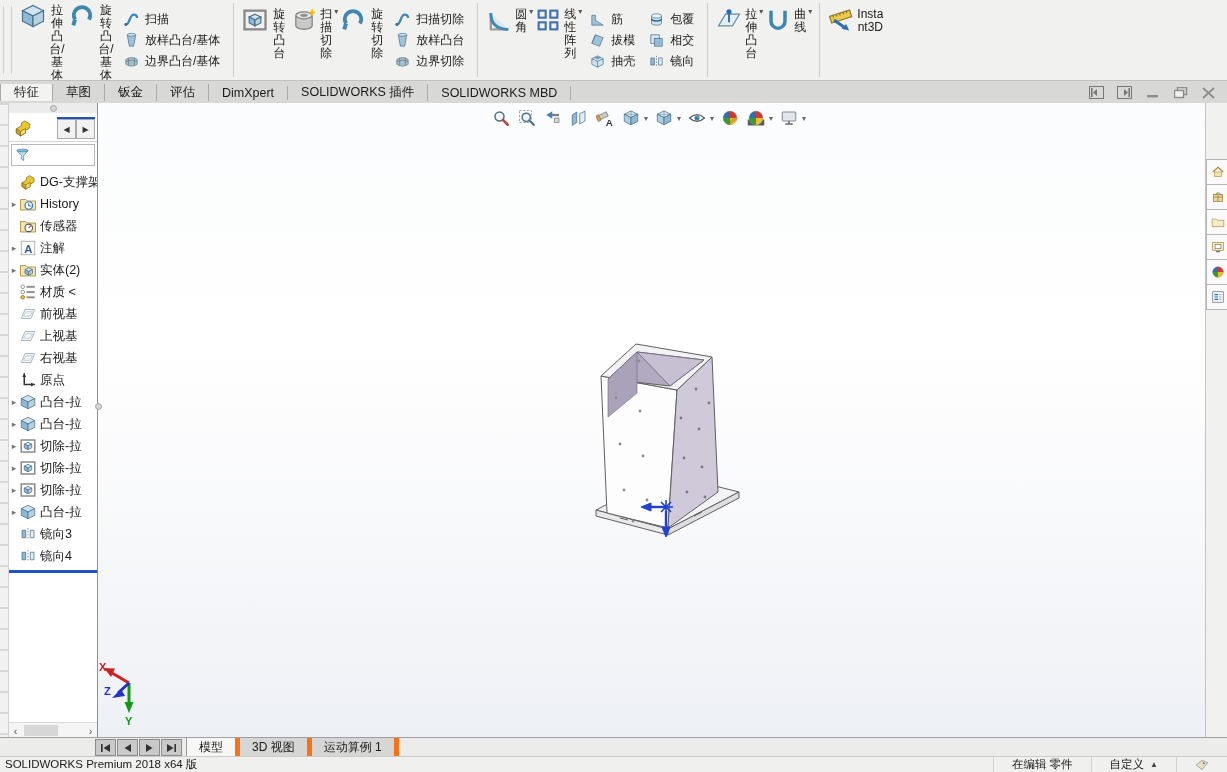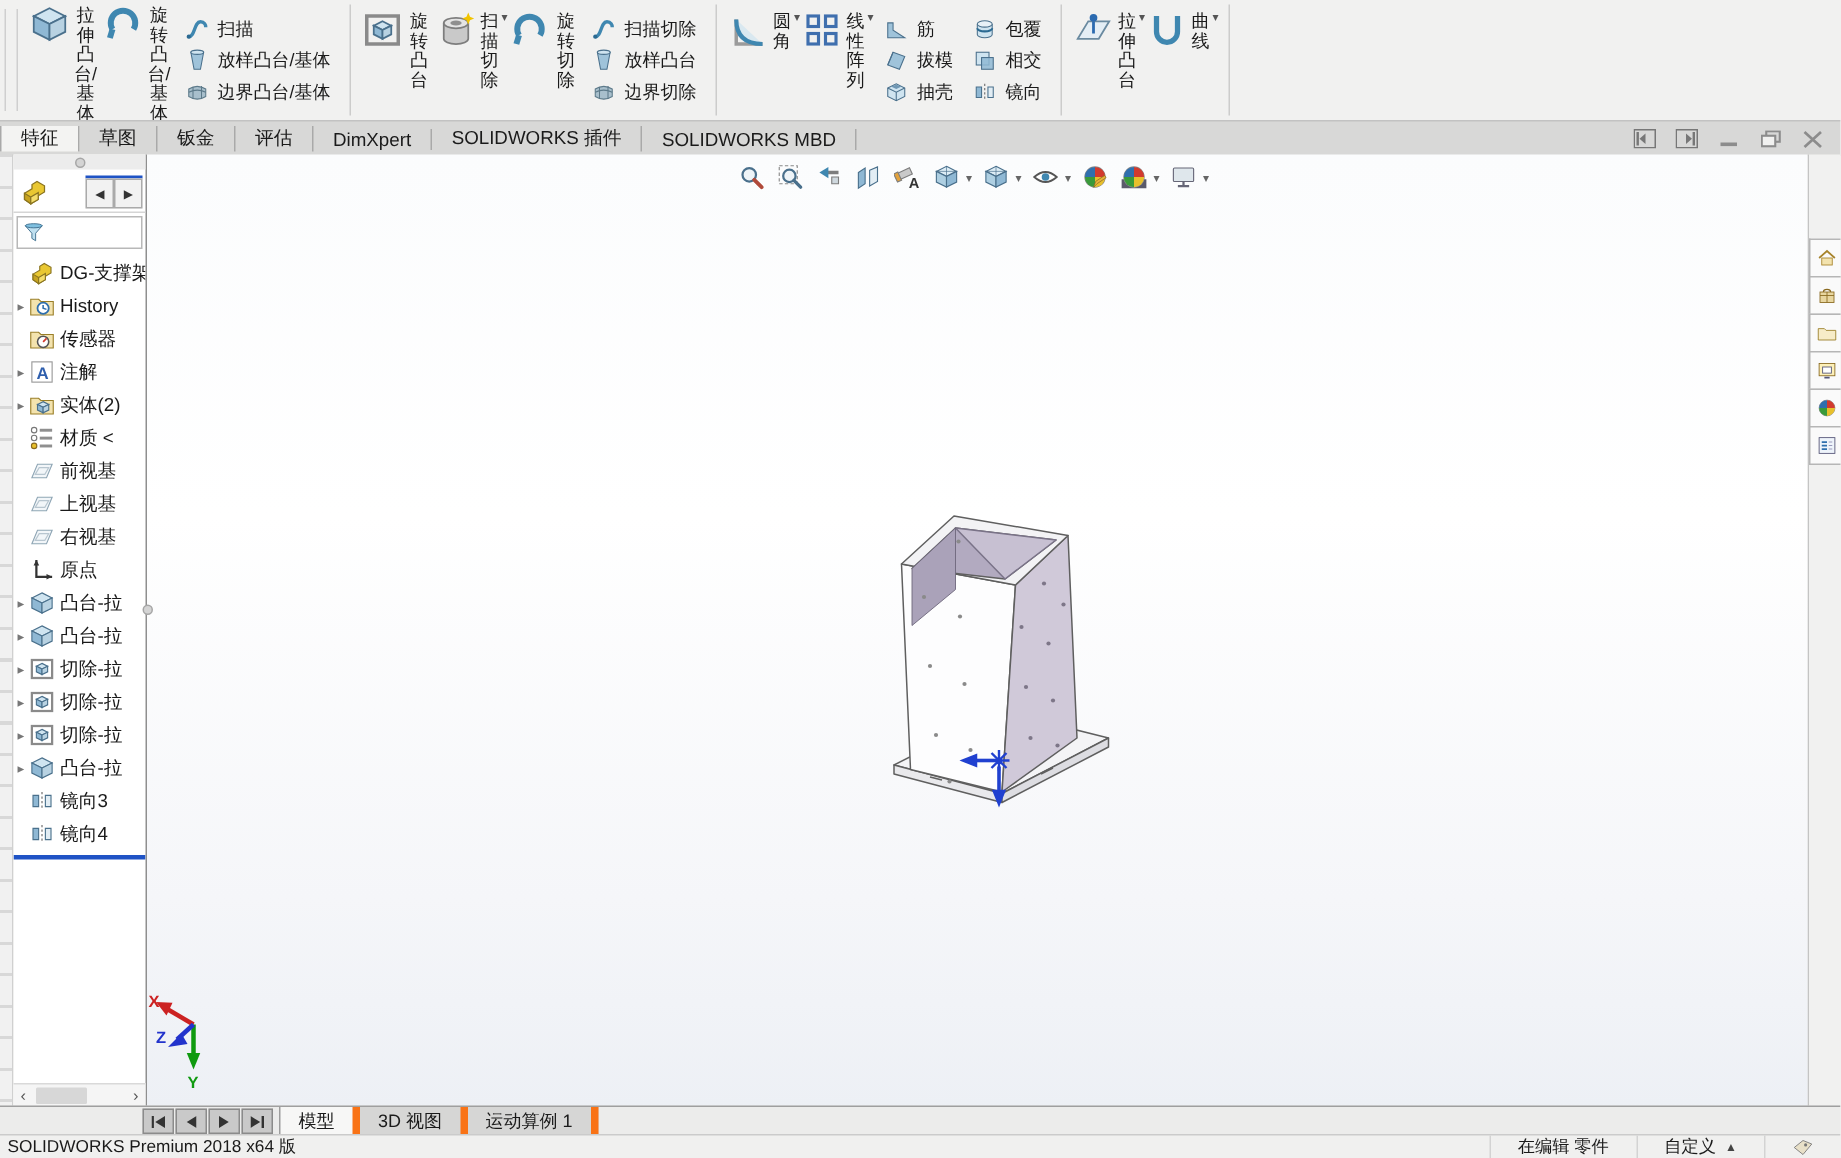--- a/index.html
+++ b/index.html
@@ -405,20 +405,28 @@
     </div>
     <div class="bigbtn">
       <svg class="bicon">
           <use href="#sym-ucurve"></use>
         </svg>
       <span class="blabel">曲线</span>
       <span class="dd">▾</span>
     </div>
   </div>
   <div class="rsep"></div>
+  <div class="rgroup">
+    <div class="bigbtn wide">
+      <svg class="bicon">
+          <use href="#sym-ruler"></use>
+        </svg>
+      <span class="blabel">Instant3D</span>
+    </div>
+  </div>
 </div>
 
 <div id="cmdtabs">
   <div class="ctab active">特征</div>
   <div class="ctab">草图</div>
   <div class="ctab">钣金</div>
   <div class="ctab">评估</div>
   <div class="ctab">DimXpert</div>
   <div class="ctab">SOLIDWORKS 插件</div>
   <div class="ctab">SOLIDWORKS MBD</div>

